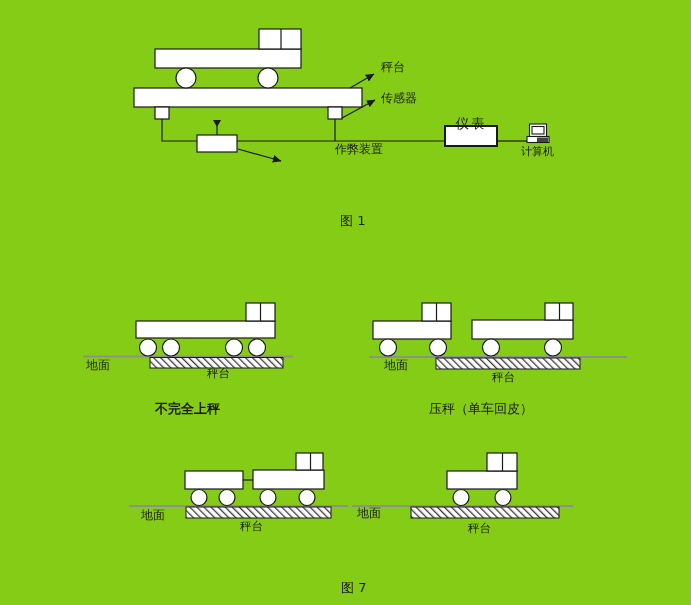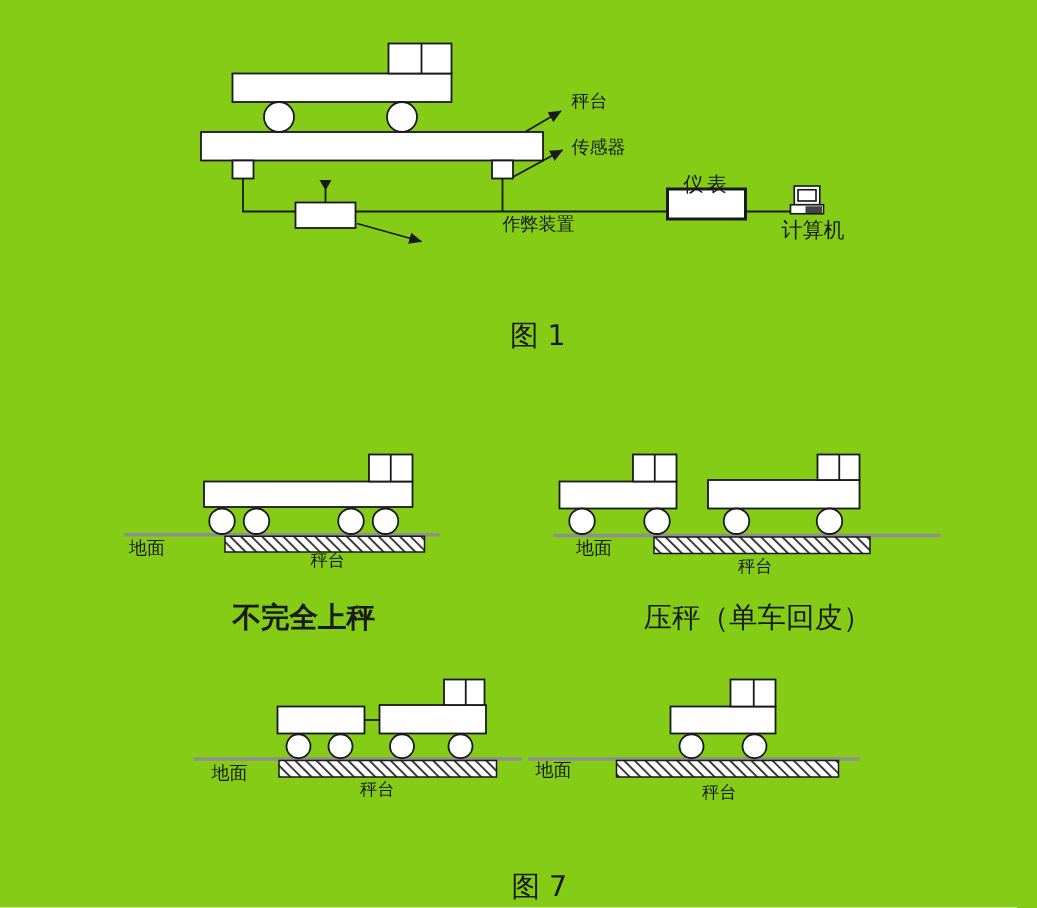--- a/index.html
+++ b/index.html
@@ -2,24 +2,24 @@
 <html><head>
 <meta charset="utf-8">
 <style>
   html,body{margin:0;padding:0;background:#fff;}
   .page{
     position:relative;width:691px;height:605px;background:#84cc16;overflow:hidden;
     font-family:"DejaVu Sans","Liberation Sans",sans-serif;color:#1a1a1a;
   }
   .page svg{position:absolute;left:0;top:0;}
   .lbl{position:absolute;white-space:nowrap;line-height:1.15;color:#1a1a1a;}
-  .fs9  {font-size:14px;}
+  .fs9  {font-size:11px;}
   .fs11 {font-size:11.5px;}
   .fs12 {font-size:12px;}
-  .fs13 {font-size:19px;}
+  .fs13 {font-size:13px;}
   .fs14 {font-size:13.5px;}
   .meter-lbl{width:52px;text-align:center;letter-spacing:2px;}
 </style>
 </head>
 <body>
 
 <div class="page">
 
   <svg width="691" height="605" viewBox="0 0 691 605">
     <defs>

